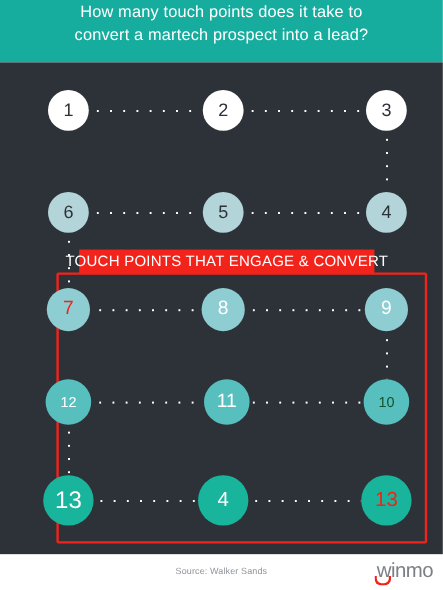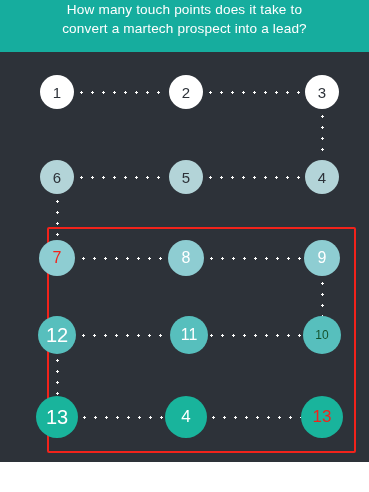--- a/index.html
+++ b/index.html
@@ -189,20 +189,23 @@
         <div class="dots-v" style="color: rgb(255, 255, 255); left: 320px; top: 226px; height: 38px;"></div>
         <div class="dots-h" style="color: rgb(255, 255, 255); left: 78px; top: 281px; width: 89px;"></div>
         <div class="dots-h" style="color: rgb(255, 255, 255); left: 206px; top: 281px; width: 97px;"></div>
         <div class="dots-v" style="color: rgb(255, 255, 255); left: 55px; top: 303px; height: 42px;"></div>
         <div class="dots-h" style="color: rgb(255, 255, 255); left: 79px; top: 363px; width: 86px;"></div>
         <div class="dots-h" style="color: rgb(255, 255, 255); left: 208px; top: 363px; width: 93px;"></div>
       </div>
 
     <div class="red-box" id="red-box" style="left: 47px; top: 175px; width: 309px; height: 226px;"></div>
 
+    <div class="red-banner" id="red-banner" style="left: 66px; top: 156px; width: 246px; height: 20px;">
+      <span class="red-banner-text">TOUCH POINTS THAT ENGAGE &amp; CONVERT</span>
+    </div>
 
     <div id="nodes-layer">
         <div class="node" style="left: 40px; top: 23px; width: 34px; height: 34px; background: rgb(255, 255, 255); color: rgb(45, 50, 57); font-size: 15px;">
           <span>1</span>
         </div>
         <div class="node" style="left: 169px; top: 23px; width: 34px; height: 34px; background: rgb(255, 255, 255); color: rgb(45, 50, 57); font-size: 15px;">
           <span>2</span>
         </div>
         <div class="node" style="left: 305px; top: 23px; width: 34px; height: 34px; background: rgb(255, 255, 255); color: rgb(45, 50, 57); font-size: 15px;">
           <span>3</span>
@@ -224,30 +227,37 @@
         </div>
         <div class="node" style="left: 304px; top: 188px; width: 36px; height: 36px; background: rgb(142, 205, 210); color: rgb(255, 255, 255); font-size: 16px;">
           <span>9</span>
         </div>
         <div class="node" style="left: 303px; top: 264px; width: 38px; height: 38px; background: rgb(87, 191, 189); color: #14532d; font-size: 12px;">
           <span>10</span>
         </div>
         <div class="node" style="left: 170px; top: 264px; width: 38px; height: 38px; background: rgb(87, 191, 189); color: rgb(255, 255, 255); font-size: 16px;">
           <span>11</span>
         </div>
-        <div class="node" style="left: 38px; top: 264px; width: 38px; height: 38px; background: rgb(87, 191, 189); color: rgb(255, 255, 255); font-size: 20px;">
+        <div class="node" style="left: 38px; top: 264px; width: 38px; height: 38px; background: rgb(87, 191, 189); color: rgb(255, 255, 255); font-size: 12px;">
           <span>12</span>
         </div>
         <div class="node" style="left: 36px; top: 344px; width: 42px; height: 42px; background: rgb(25, 180, 156); color: rgb(255, 255, 255); font-size: 20px;">
           <span>13</span>
         </div>
         <div class="node" style="left: 165px; top: 344px; width: 42px; height: 42px; background: rgb(25, 180, 156); color: rgb(255, 255, 255); font-size: 17px;">
           <span>4</span>
         </div>
         <div class="node" style="left: 301px; top: 344px; width: 42px; height: 42px; background: rgb(25, 180, 156); color: rgb(242, 35, 27); font-size: 17px;">
           <span>13</span>
         </div>
       </div>
 
   </div>
 
+  <div class="footer">
+    <div class="source-text">Source: Walker Sands</div>
+    <div class="logo">
+      <span class="logo-text">winmo</span>
+      <span class="logo-swoosh"></span>
+    </div>
+  </div>
 
 </div>
 
 </body></html>

